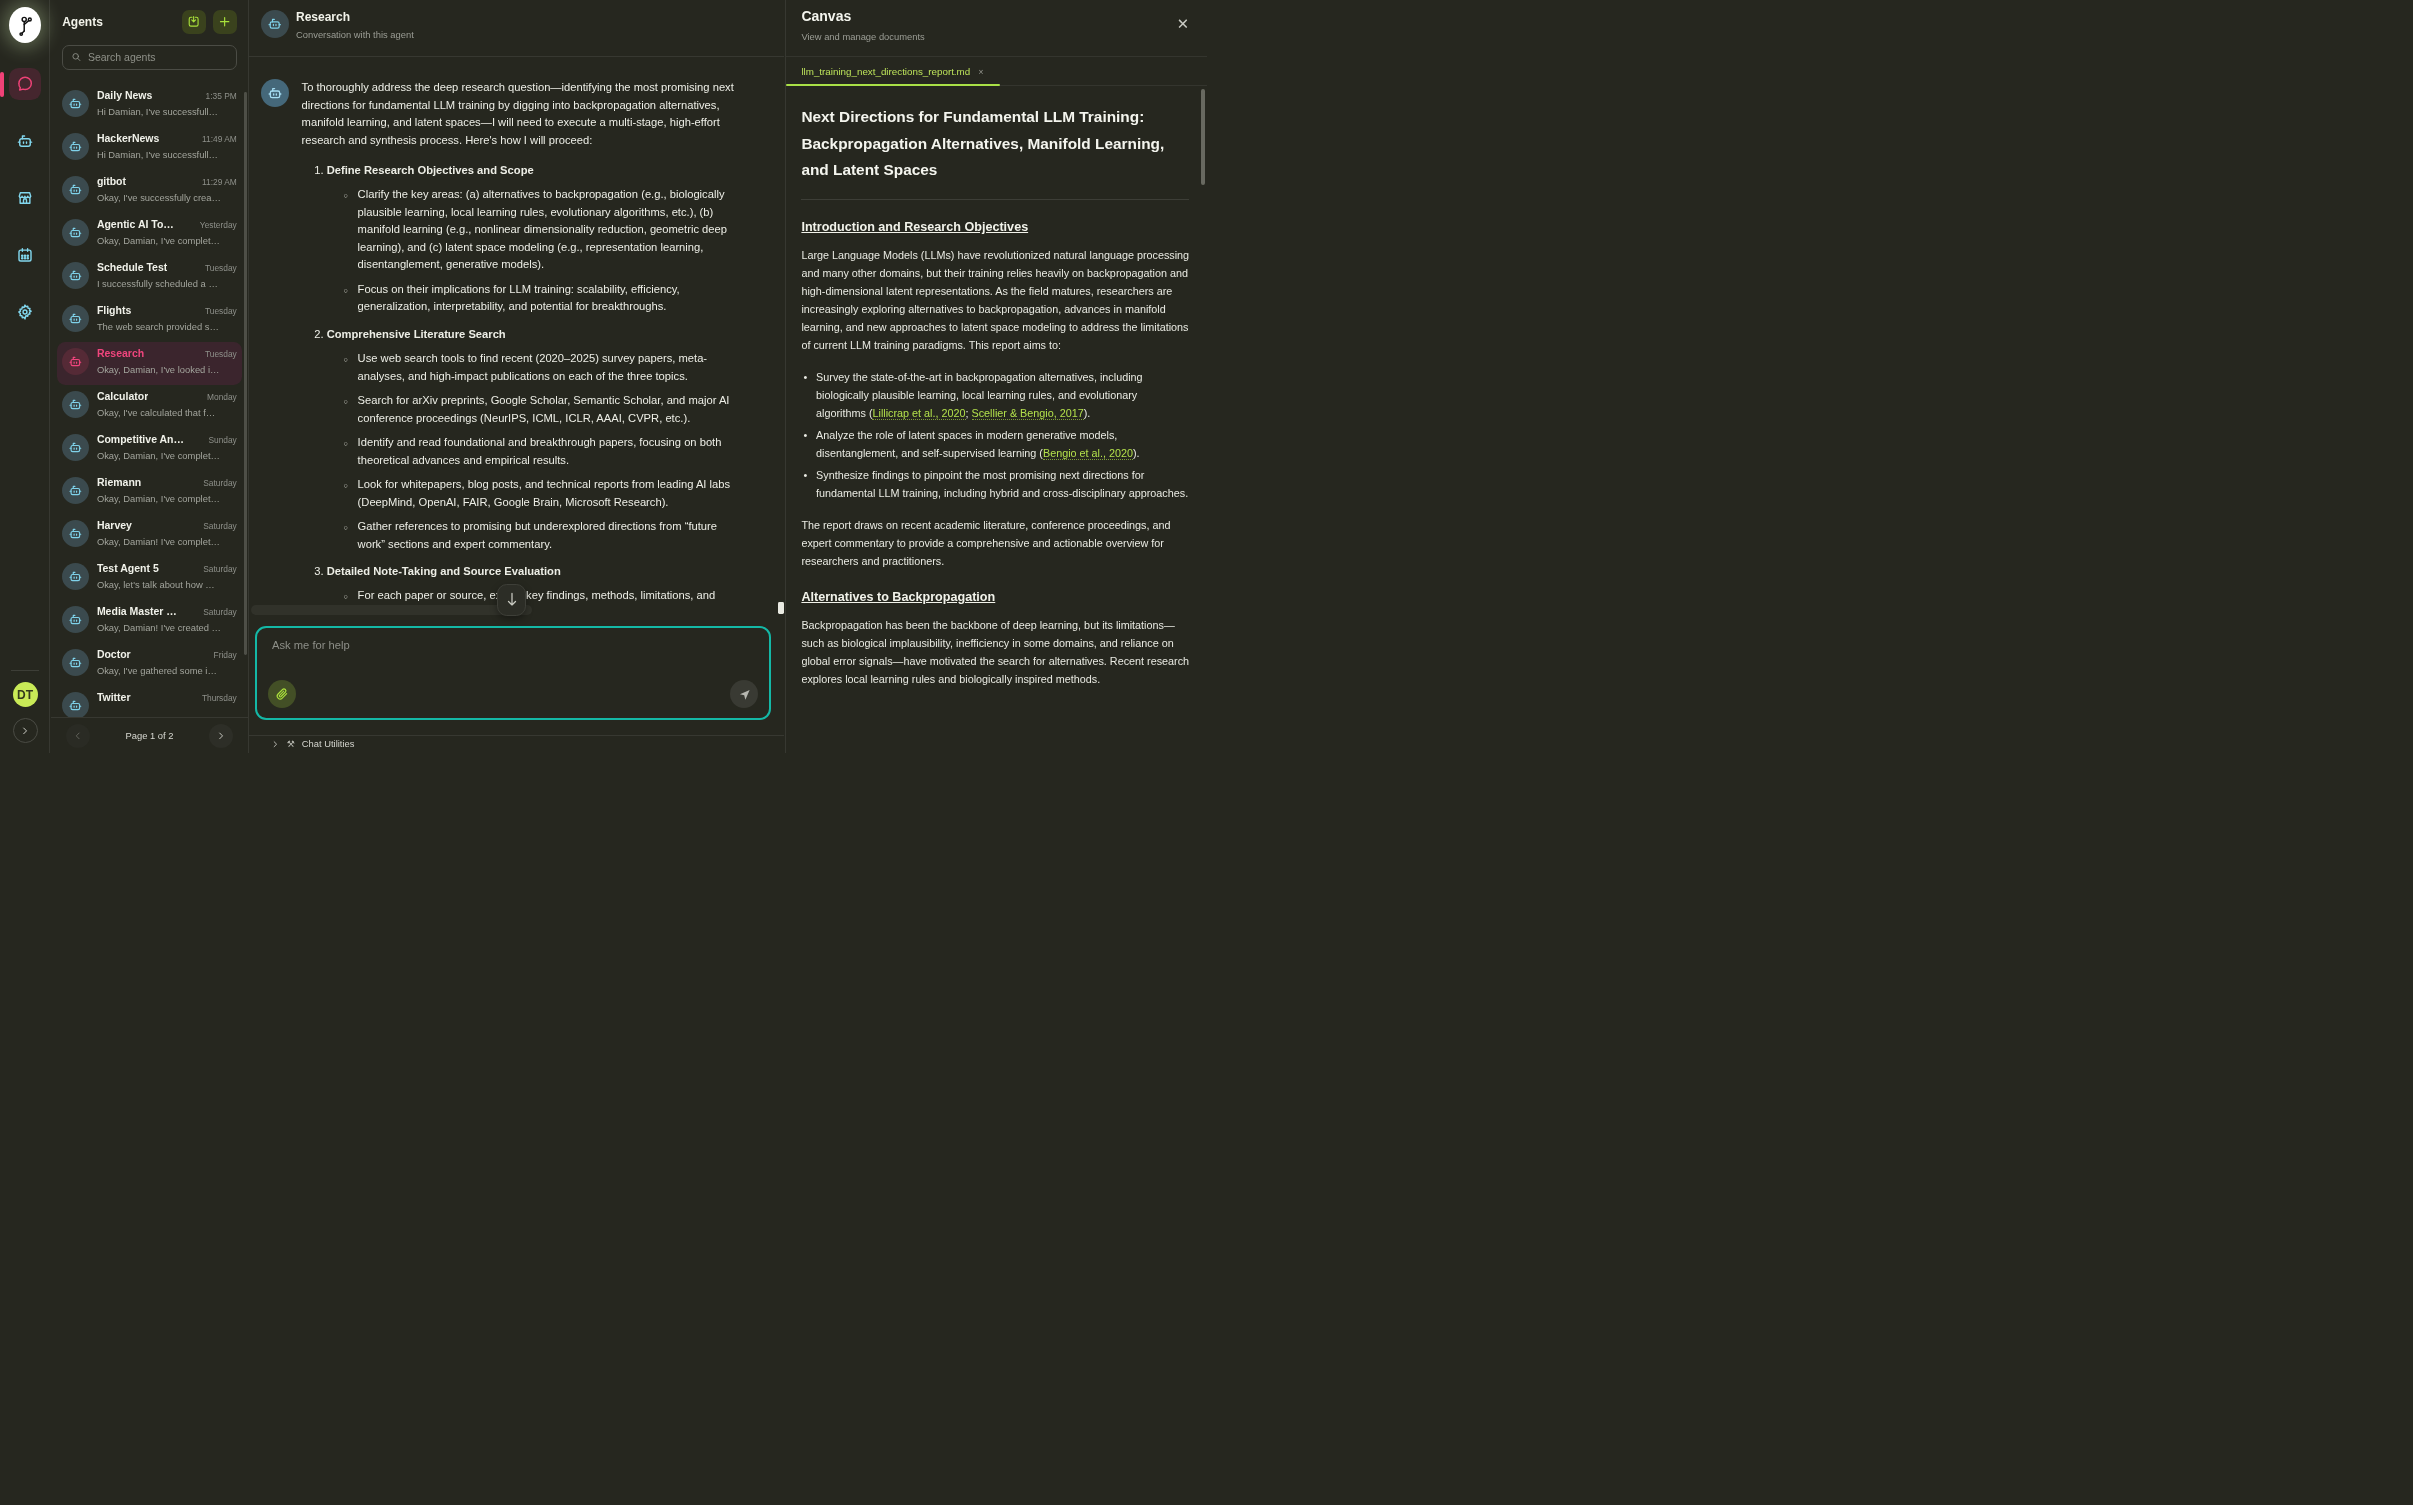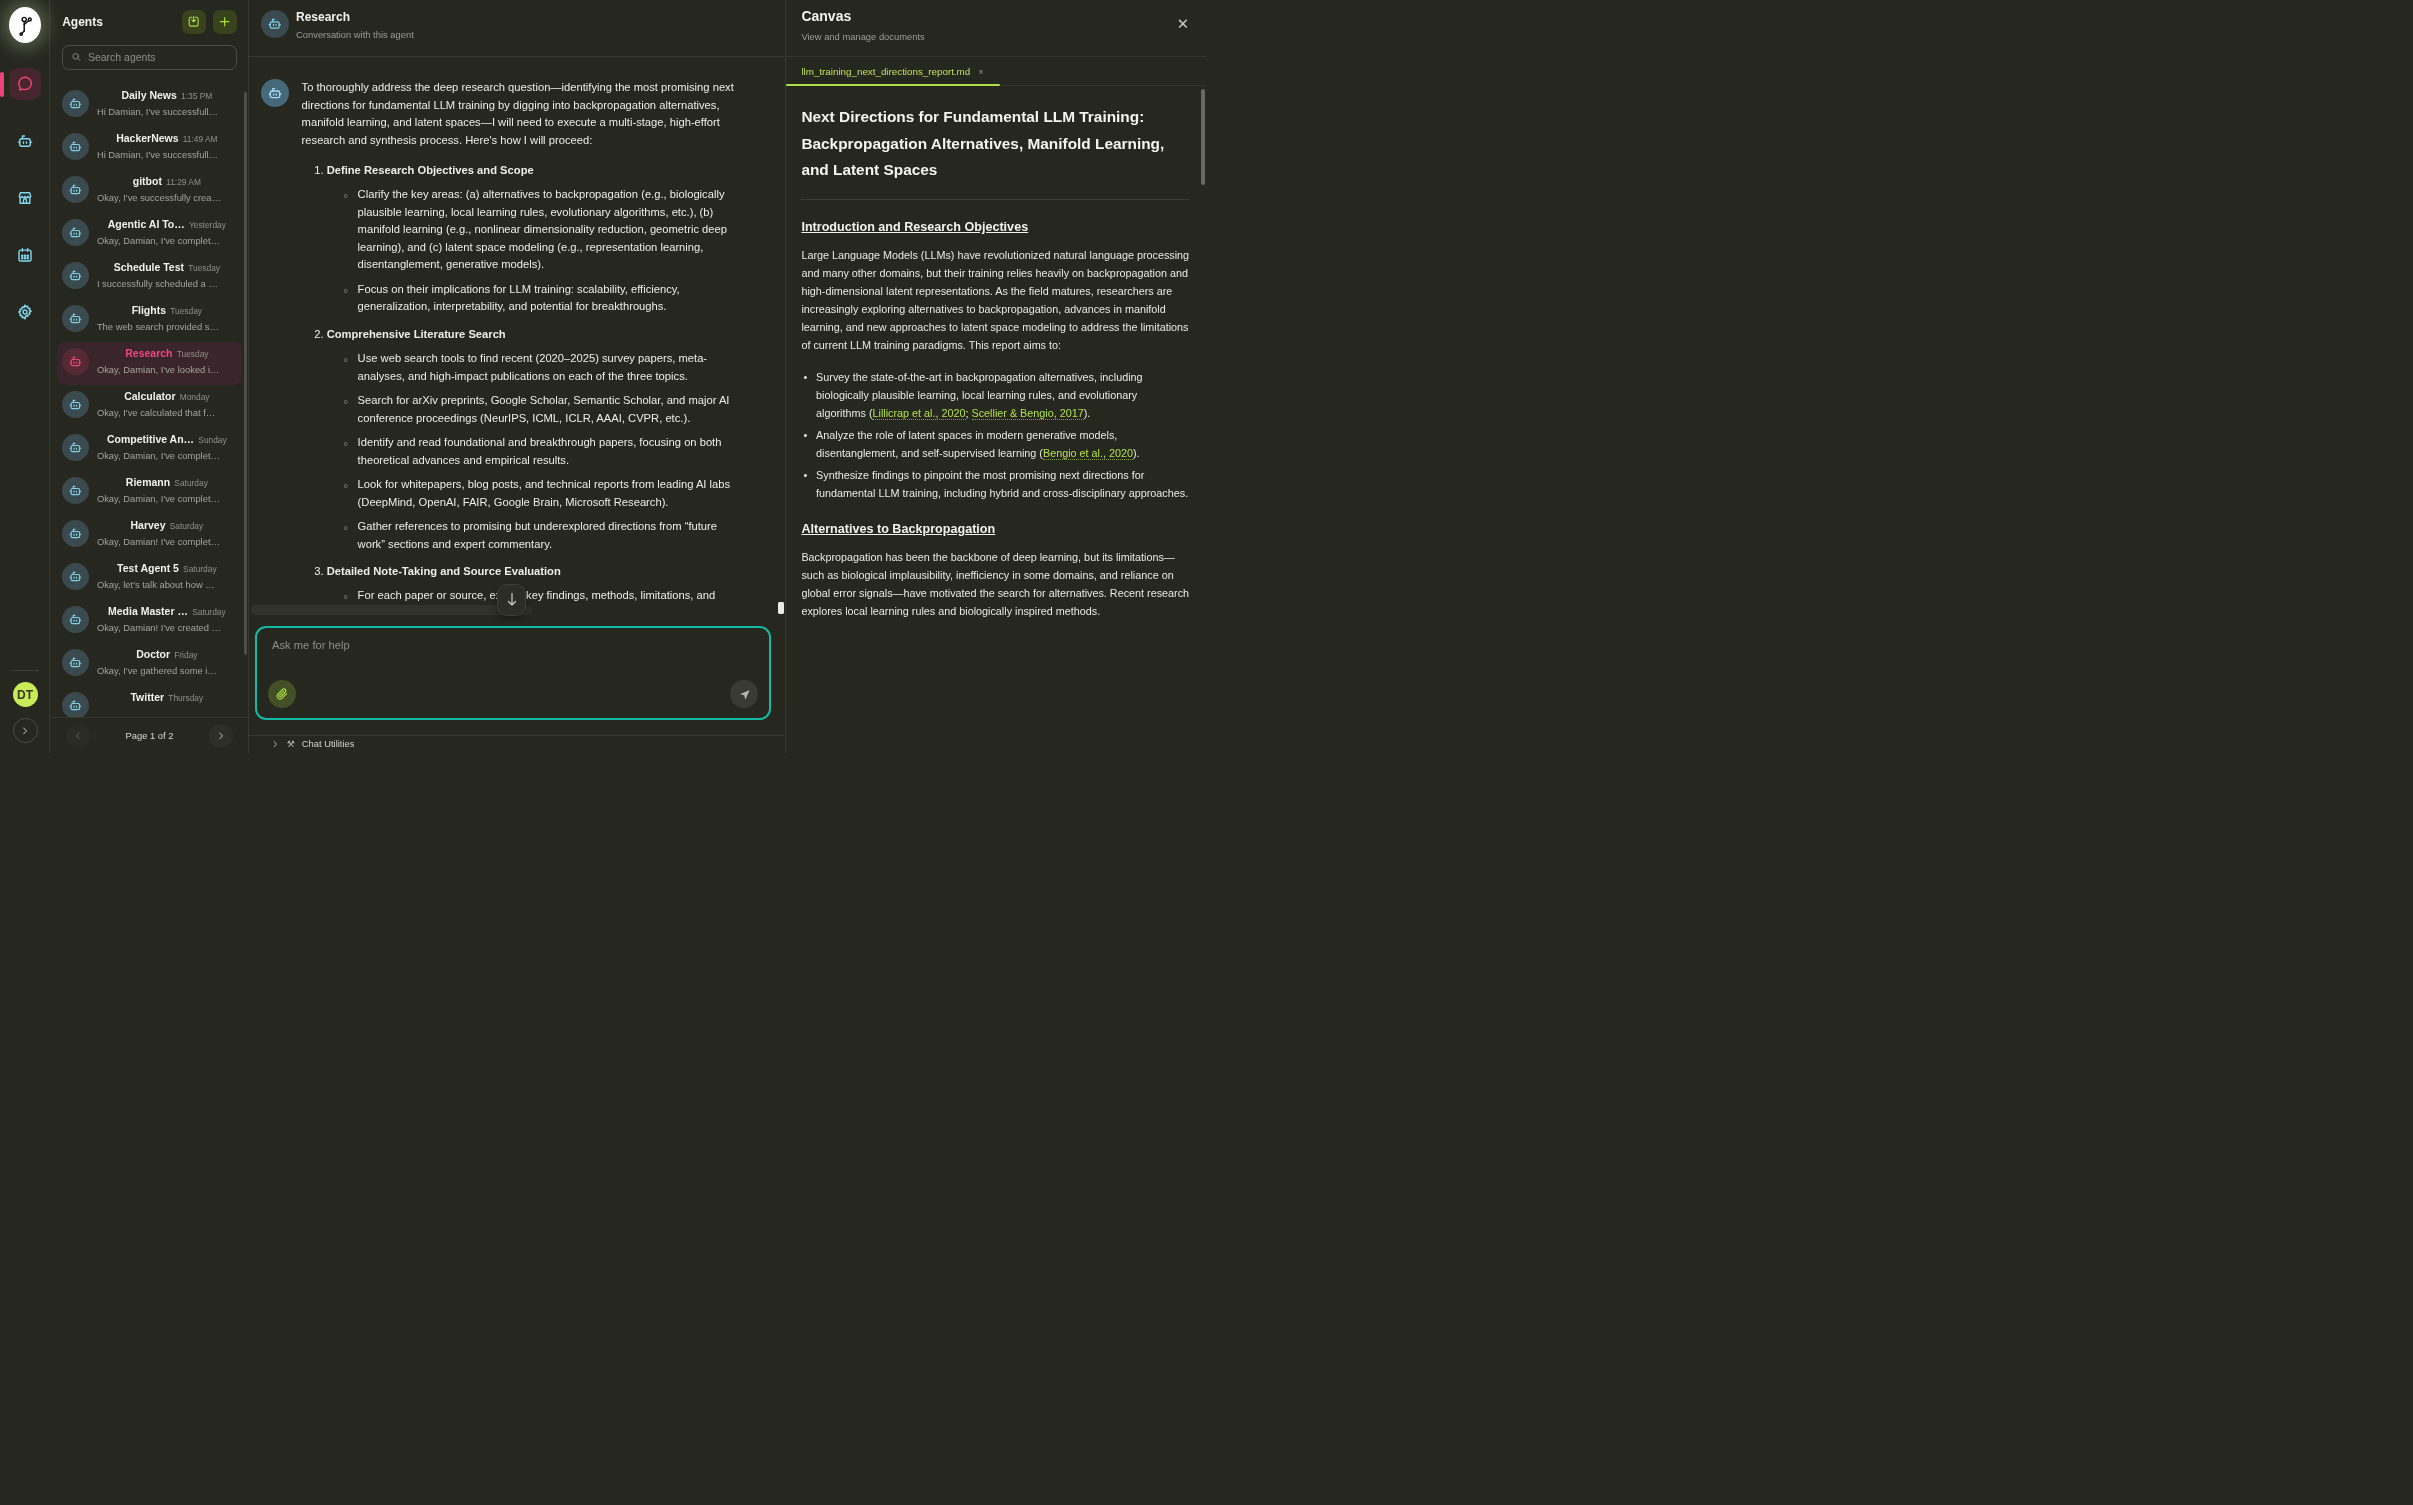--- a/index.html
+++ b/index.html
@@ -36,21 +36,21 @@
   .sb-btn { width:24px; height:24px; border-radius:7px; background:#3a421d; display:flex; align-items:center; justify-content:center; color:#a9e13b; cursor:pointer; border:none; }
   .sb-search { margin:11.2px 11.2px 0 11.2px; height:25px; border:1px solid #4b4c45; border-radius:7px; display:flex; align-items:center; gap:6.3px; padding:0 7.7px; color:#8f9189; }
   .sb-search input { border:none; outline:none; background:transparent; color:#d7d8d1; font-size:10.5px; width:100%; font-family:inherit; }
   .sb-search input::placeholder { color:#8f9189; }
   .agent-list { position:absolute; top:74px; left:5.6px; right:5.6px; bottom:36px; overflow:hidden; padding-top:9.8px; }
   .agent-row { display:flex; gap:7.7px; padding:4.9px 5.6px; border-radius:8.4px; align-items:flex-start; cursor:pointer; height:43px; }
   .agent-row.selected { background:#3b252d; }
   .agent-avatar { width:27px; height:27px; min-width:27px; border-radius:50%; background:#3b4a4e; color:#7fd2ea; display:flex; align-items:center; justify-content:center; margin-top:1.4px; }
   .agent-row.selected .agent-avatar { background:#552a36; color:#f0457d; }
   .agent-main { flex:1; min-width:0; }
-  .agent-top { display:flex; align-items:baseline; justify-content:center; gap:4.2px; }
+  .agent-top { display:flex; align-items:baseline; justify-content:space-between; gap:4.2px; }
   .agent-name { font-size:10.5px; font-weight:700; color:#f1f2ea; white-space:nowrap; overflow:hidden; }
   .agent-row.selected .agent-name { color:#f0457d; }
   .agent-time { font-size:8.4px; color:#8e908a; white-space:nowrap; }
   .agent-preview { margin-top:4.9px; font-size:9.4px; color:#a2a49c; white-space:nowrap; overflow:hidden; }
   .sb-scrollbar { position:absolute; right:1.4px; top:92px; width:2.8px; height:563px; border-radius:1.4px; background:#4e4f47; }
   .sb-pagination { position:absolute; bottom:0; left:0; right:0; height:36px; border-top:0.7px solid #373831; display:flex; align-items:center; padding:0 15.4px; background:#26271f; }
   .page-btn { width:24px; height:24px; border-radius:50%; display:flex; align-items:center; justify-content:center; font-size:11.2px; cursor:pointer; border:none; background:#2d2e27; color:#c9cac3; }
   .page-btn.disabled { color:#62635c; background:#2a2b24; }
   .page-label { flex:1; text-align:center; font-size:9.4px; color:#d8d9d2; }
 
@@ -567,19 +567,20 @@
     <h1>Next Directions for Fundamental LLM Training: Backpropagation Alternatives, Manifold Learning, and Latent Spaces</h1>
     <hr>
     <div id="doc-blocks">
         <h2>Introduction and Research Objectives</h2>
         <p>Large Language Models (LLMs) have revolutionized natural language processing and many other domains, but their training relies heavily on backpropagation and high-dimensional latent representations. As the field matures, researchers are increasingly exploring alternatives to backpropagation, advances in manifold learning, and new approaches to latent space modeling to address the limitations of current LLM training paradigms. This report aims to:</p>
         <ul>
           <li><span>Survey the state-of-the-art in backpropagation alternatives, including biologically plausible learning, local learning rules, and evolutionary algorithms (</span><span class="doc-link">Lillicrap et al., 2020</span><span>; </span><span class="doc-link">Scellier &amp; Bengio, 2017</span><span>).</span></li>
           <li><span>Analyze the role of latent spaces in modern generative models, disentanglement, and self-supervised learning (</span><span class="doc-link">Bengio et al., 2020</span><span>).</span></li>
           <li><span>Synthesize findings to pinpoint the most promising next directions for fundamental LLM training, including hybrid and cross-disciplinary approaches.</span></li>
         </ul>
+        <p>The report draws on recent academic literature, conference proceedings, and expert commentary to provide a comprehensive and actionable overview for researchers and practitioners.</p>
         <h2>Alternatives to Backpropagation</h2>
         <p>Backpropagation has been the backbone of deep learning, but its limitations—such as biological implausibility, inefficiency in some domains, and reliance on global error signals—have motivated the search for alternatives. Recent research explores local learning rules and biologically inspired methods.</p>
       </div>
   </div>
   <div class="cv-scroll-thumb"></div>
 </div>
 
 
 </body></html>

